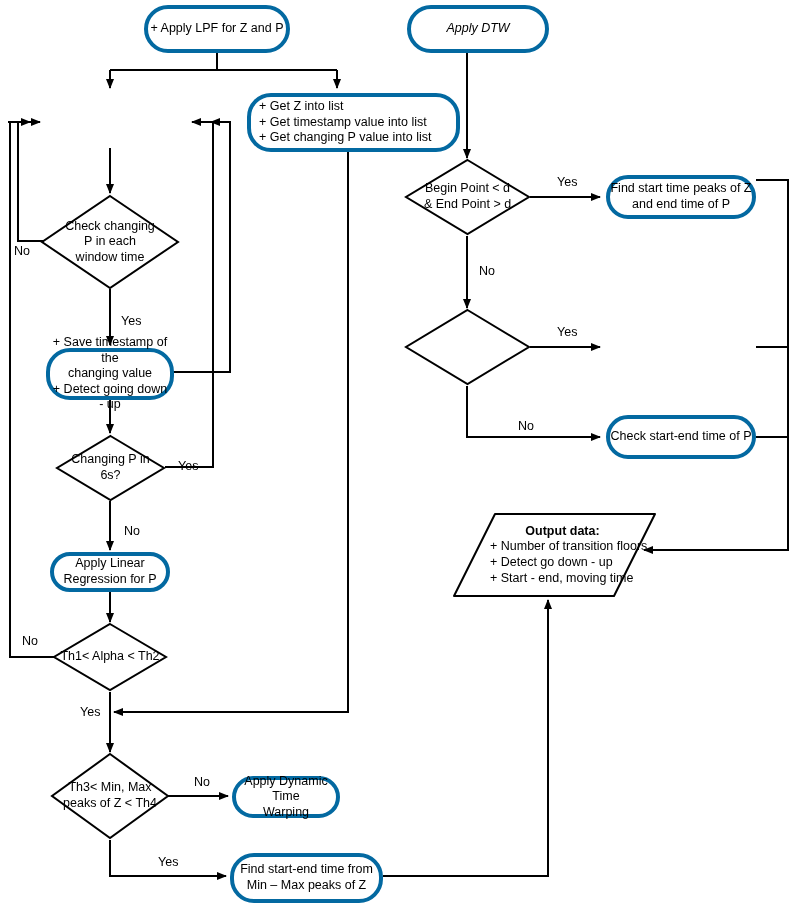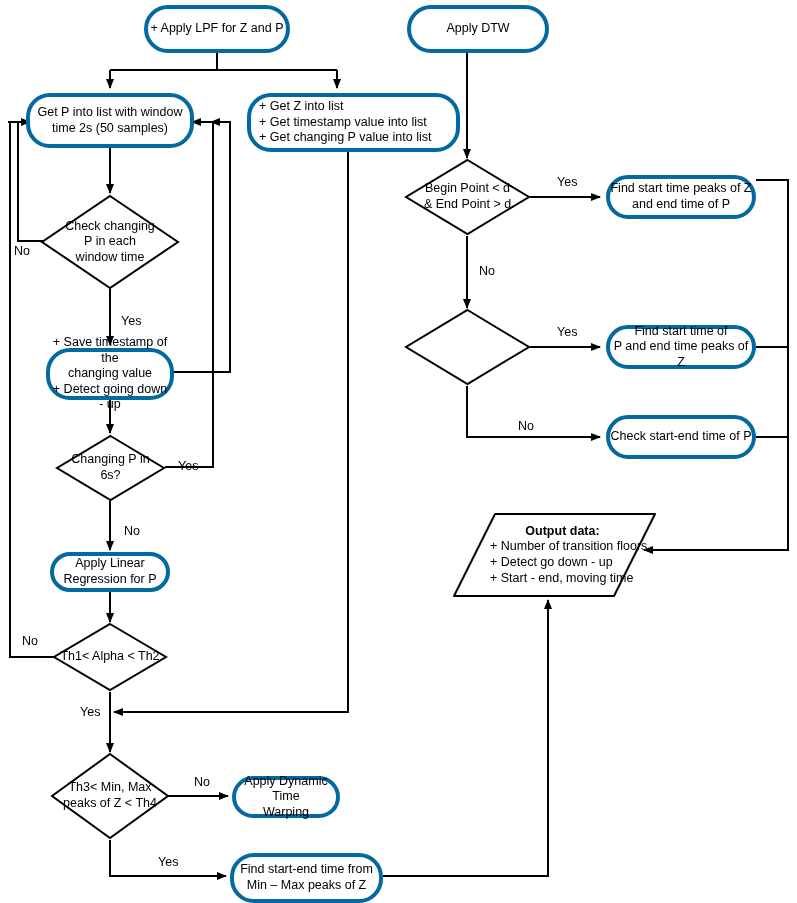--- a/index.html
+++ b/index.html
@@ -165,30 +165,24 @@
       <path d="M756,437 L788,437"></path>
       <path d="M670,550 L644,550" marker-end="url(#ah)"></path>
 
     </g>
   </svg>
 
   <div class="node proc" style="left:144px; top:5px; width:146px; height:48px;">
     <span>+ Apply LPF for Z and P</span>
   </div>
 
-  <div class="node proc" style="left:407px; top:5px; width:142px; height:48px;">
+  <div class="node proc" style="left:407px; top:5px; width:142px; height:48px;font-style:italic;">
     <span>Apply DTW</span>
   </div>
 
-  <div class="node proc" style="left:26px; top:93px; width:168px; height:55px;">
-    <span>
-      <span>Get P into list with window</span><br>
-      <span>time 2s (50 samples)</span>
-    </span>
-  </div>
 
   <div class="node proc left-text" style="left:247px; top:93px; width:213px; height:59px;">
     <span>
       <span>+ Get Z into list</span><br>
       <span>+ Get timestamp value into list</span><br>
       <span>+ Get changing P value into list</span>
     </span>
   </div>
 
   <div class="node dec" style="left:40px; top:194px; width:140px; height:96px;">
@@ -274,26 +268,20 @@
     </svg>
   </div>
 
   <div class="node proc" style="left:606px; top:175px; width:150px; height:44px;">
     <span>
       <span>Find start time peaks of Z</span><br>
       <span>and end time of P</span>
     </span>
   </div>
 
-  <div class="node proc" style="left:606px; top:325px; width:150px; height:44px;">
-    <span>
-      <span>Find start time of</span><br>
-      <span>P and end time peaks of Z</span>
-    </span>
-  </div>
 
   <div class="node proc" style="left:606px; top:415px; width:150px; height:44px;">
     <span>Check start-end time of P</span>
   </div>
 
   <div class="node para" style="left:452px; top:510px; width:205px; height:90px;">
     <svg class="para-shape" viewBox="0 0 205 90" preserveAspectRatio="none">
       <path d="M43,4 L203,4 L162,86 L2,86 Z" fill="#ffffff" stroke="#000000" stroke-width="2" stroke-linejoin="round"></path>
     </svg>
     <span class="para-label">

